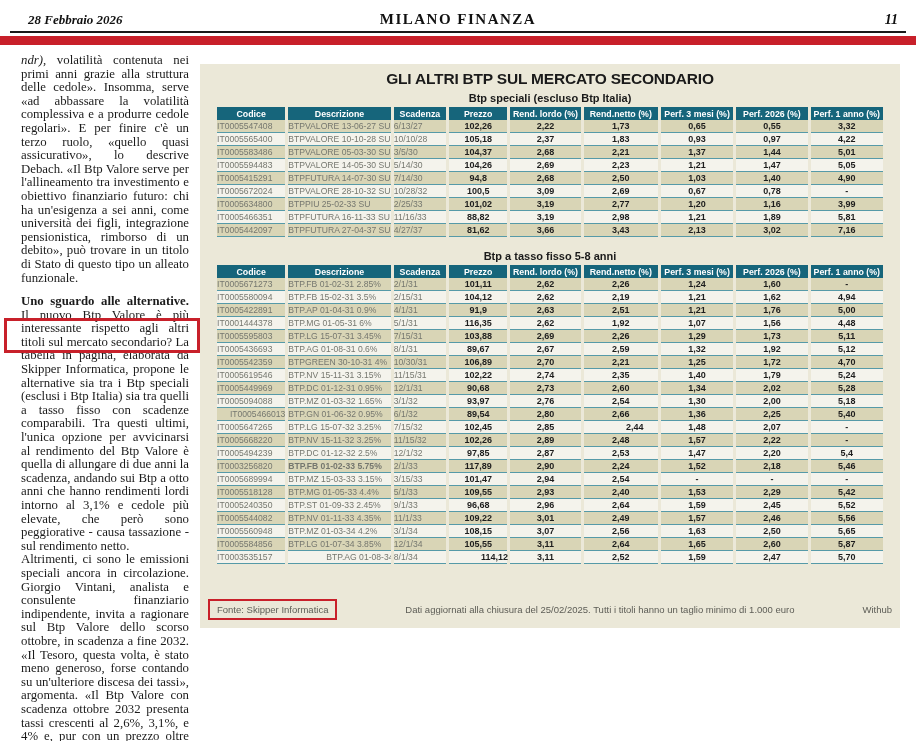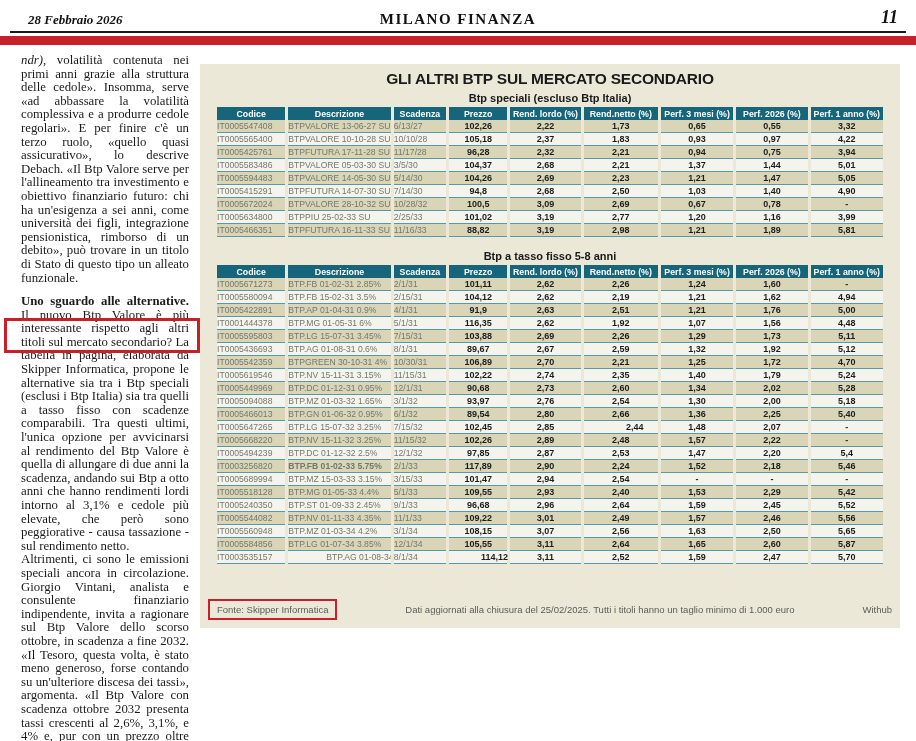--- a/index.html
+++ b/index.html
@@ -5,21 +5,21 @@
   html,body{margin:0;padding:0;background:#fff;}
   .page{position:relative;width:916px;height:741px;background:#ffffff;overflow:hidden;
         font-family:"Liberation Serif", serif;color:#111;}
 
   
   .page-header{position:absolute;left:10px;right:10px;top:8px;height:23px;
                border-bottom:2px solid #1a1a1a;}
   .hdr-date{position:absolute;left:18px;bottom:3px;font-size:13px;font-weight:bold;font-style:italic;}
   .hdr-masthead{position:absolute;left:0;right:0;bottom:3px;text-align:center;
                 font-size:15px;font-weight:bold;letter-spacing:1.5px;}
-  .hdr-pagenum{position:absolute;right:8px;bottom:3px;font-size:18px;font-weight:bold;font-style:italic;}
+  .hdr-pagenum{position:absolute;right:8px;bottom:3px;font-size:14px;font-weight:bold;font-style:italic;}
   .red-bar{position:absolute;left:0;top:36px;width:916px;height:9px;}
 
   
   .article{position:absolute;left:21px;top:54px;width:168px;
            font-size:12.8px;line-height:13.6px;text-align:justify;color:#1b1b1b;}
   .article p{margin:0;}
   .article p.para2{margin-top:10px;}
   .lead-italic{font-style:italic;}
   .lead-bold{font-weight:bold;}
   .article-highlight{position:absolute;left:4px;top:318px;width:190px;height:29px;
@@ -121,31 +121,20 @@
                 <td class="c-text" style="border-bottom: 1px solid rgb(86, 154, 168);">BTPVALORE 10-10-28 SU</td>
                 <td class="c-text" style="border-bottom: 1px solid rgb(86, 154, 168);">10/10/28</td>
                 <td class="c-num" style="border-bottom: 1px solid rgb(86, 154, 168);">105,18</td>
                 <td class="c-num" style="border-bottom: 1px solid rgb(86, 154, 168);">2,37</td>
                 <td class="c-num" style="border-bottom: 1px solid rgb(86, 154, 168);">1,83</td>
                 <td class="c-num" style="border-bottom: 1px solid rgb(86, 154, 168);">0,93</td>
                 <td class="c-num" style="border-bottom: 1px solid rgb(86, 154, 168);">0,97</td>
                 <td class="c-num" style="border-bottom: 1px solid rgb(86, 154, 168);">4,22</td>
               </tr>
               <tr>
-                <td class="c-text" style="border-bottom: 1px solid rgb(86, 154, 168);">IT0005425761</td>
-                <td class="c-text" style="border-bottom: 1px solid rgb(86, 154, 168);">BTPFUTURA 17-11-28 SU</td>
-                <td class="c-text" style="border-bottom: 1px solid rgb(86, 154, 168);">11/17/28</td>
-                <td class="c-num" style="border-bottom: 1px solid rgb(86, 154, 168);">96,28</td>
-                <td class="c-num" style="border-bottom: 1px solid rgb(86, 154, 168);">2,32</td>
-                <td class="c-num" style="border-bottom: 1px solid rgb(86, 154, 168);">2,21</td>
-                <td class="c-num" style="border-bottom: 1px solid rgb(86, 154, 168);">0,94</td>
-                <td class="c-num" style="border-bottom: 1px solid rgb(86, 154, 168);">0,75</td>
-                <td class="c-num" style="border-bottom: 1px solid rgb(86, 154, 168);">3,94</td>
-              </tr>
-              <tr>
                 <td class="c-text" style="border-bottom: 1px solid rgb(86, 154, 168);">IT0005583486</td>
                 <td class="c-text" style="border-bottom: 1px solid rgb(86, 154, 168);">BTPVALORE 05-03-30 SU</td>
                 <td class="c-text" style="border-bottom: 1px solid rgb(86, 154, 168);">3/5/30</td>
                 <td class="c-num" style="border-bottom: 1px solid rgb(86, 154, 168);">104,37</td>
                 <td class="c-num" style="border-bottom: 1px solid rgb(86, 154, 168);">2,68</td>
                 <td class="c-num" style="border-bottom: 1px solid rgb(86, 154, 168);">2,21</td>
                 <td class="c-num" style="border-bottom: 1px solid rgb(86, 154, 168);">1,37</td>
                 <td class="c-num" style="border-bottom: 1px solid rgb(86, 154, 168);">1,44</td>
                 <td class="c-num" style="border-bottom: 1px solid rgb(86, 154, 168);">5,01</td>
               </tr>
@@ -196,20 +185,31 @@
               <tr>
                 <td class="c-text" style="border-bottom: 1px solid rgb(86, 154, 168);">IT0005466351</td>
                 <td class="c-text" style="border-bottom: 1px solid rgb(86, 154, 168);">BTPFUTURA 16-11-33 SU</td>
                 <td class="c-text" style="border-bottom: 1px solid rgb(86, 154, 168);">11/16/33</td>
                 <td class="c-num" style="border-bottom: 1px solid rgb(86, 154, 168);">88,82</td>
                 <td class="c-num" style="border-bottom: 1px solid rgb(86, 154, 168);">3,19</td>
                 <td class="c-num" style="border-bottom: 1px solid rgb(86, 154, 168);">2,98</td>
                 <td class="c-num" style="border-bottom: 1px solid rgb(86, 154, 168);">1,21</td>
                 <td class="c-num" style="border-bottom: 1px solid rgb(86, 154, 168);">1,89</td>
                 <td class="c-num" style="border-bottom: 1px solid rgb(86, 154, 168);">5,81</td>
+              </tr>
+              <tr>
+                <td class="c-text" style="border-bottom: 1px solid rgb(86, 154, 168);">IT0005442097</td>
+                <td class="c-text" style="border-bottom: 1px solid rgb(86, 154, 168);">BTPFUTURA 27-04-37 SU</td>
+                <td class="c-text" style="border-bottom: 1px solid rgb(86, 154, 168);">4/27/37</td>
+                <td class="c-num" style="border-bottom: 1px solid rgb(86, 154, 168);">81,62</td>
+                <td class="c-num" style="border-bottom: 1px solid rgb(86, 154, 168);">3,66</td>
+                <td class="c-num" style="border-bottom: 1px solid rgb(86, 154, 168);">3,43</td>
+                <td class="c-num" style="border-bottom: 1px solid rgb(86, 154, 168);">2,13</td>
+                <td class="c-num" style="border-bottom: 1px solid rgb(86, 154, 168);">3,02</td>
+                <td class="c-num" style="border-bottom: 1px solid rgb(86, 154, 168);">7,16</td>
               </tr>
             </tbody>
     </table>
   </section>
 
   <section class="btp-section">
     <h3 class="section-subtitle">Btp a tasso fisso 5-8 anni</h3>
     <table class="btp-table">
       <colgroup>
         <col class="w1">
@@ -340,21 +340,21 @@
                 <td class="c-text" style="border-bottom: 1px solid rgb(86, 154, 168);">BTP.MZ 01-03-32 1.65%</td>
                 <td class="c-text" style="border-bottom: 1px solid rgb(86, 154, 168);">3/1/32</td>
                 <td class="c-num" style="border-bottom: 1px solid rgb(86, 154, 168);">93,97</td>
                 <td class="c-num" style="border-bottom: 1px solid rgb(86, 154, 168);">2,76</td>
                 <td class="c-num" style="border-bottom: 1px solid rgb(86, 154, 168);">2,54</td>
                 <td class="c-num" style="border-bottom: 1px solid rgb(86, 154, 168);">1,30</td>
                 <td class="c-num" style="border-bottom: 1px solid rgb(86, 154, 168);">2,00</td>
                 <td class="c-num" style="border-bottom: 1px solid rgb(86, 154, 168);">5,18</td>
               </tr>
               <tr>
-                <td class="c-text" style="border-bottom: 1px solid rgb(86, 154, 168);">IT0005466013</td>
+                <td class="c-text" style="border-bottom: 1px solid rgb(86, 154, 168); text-align: right;">IT0005466013</td>
                 <td class="c-text" style="border-bottom: 1px solid rgb(86, 154, 168);">BTP.GN 01-06-32 0.95%</td>
                 <td class="c-text" style="border-bottom: 1px solid rgb(86, 154, 168);">6/1/32</td>
                 <td class="c-num" style="border-bottom: 1px solid rgb(86, 154, 168);">89,54</td>
                 <td class="c-num" style="border-bottom: 1px solid rgb(86, 154, 168);">2,80</td>
                 <td class="c-num" style="border-bottom: 1px solid rgb(86, 154, 168);">2,66</td>
                 <td class="c-num" style="border-bottom: 1px solid rgb(86, 154, 168);">1,36</td>
                 <td class="c-num" style="border-bottom: 1px solid rgb(86, 154, 168);">2,25</td>
                 <td class="c-num" style="border-bottom: 1px solid rgb(86, 154, 168);">5,40</td>
               </tr>
               <tr>

